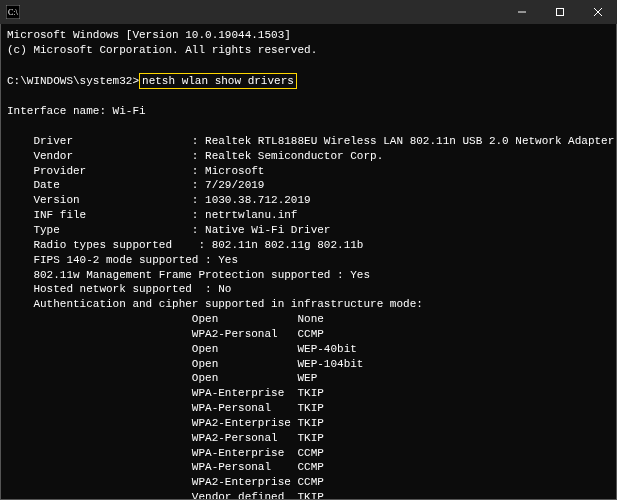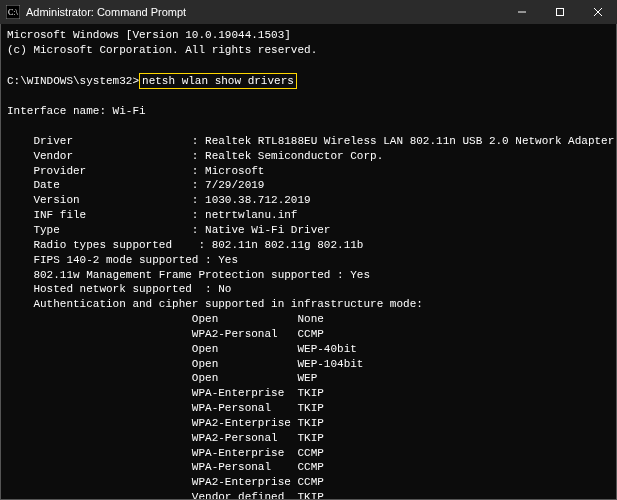--- a/index.html
+++ b/index.html
@@ -68,21 +68,20 @@
 <body>
 
 <div class="titlebar">
   <div class="titlebar-left">
     <span class="titlebar-icon">
       <svg width="14" height="14" viewBox="0 0 14 14">
         <rect x="0" y="0" width="14" height="14" fill="#000" stroke="#888" stroke-width="1"></rect>
         <text x="2" y="10" font-size="8" fill="#fff" font-family="Consolas">C:\</text>
       </svg>
     </span>
-    <span>Administrator: Command Prompt</span>
   </div>
   <div class="titlebar-controls">
     <div class="titlebar-btn">
       <svg width="10" height="10" viewBox="0 0 10 10">
           <line x1="1" y1="5" x2="9" y2="5" stroke="#fff" stroke-width="1"></line>
         </svg>
     </div>
     <div class="titlebar-btn">
       <svg width="10" height="10" viewBox="0 0 10 10">
           <rect x="1.5" y="1.5" width="7" height="7" fill="none" stroke="#fff" stroke-width="1"></rect>

